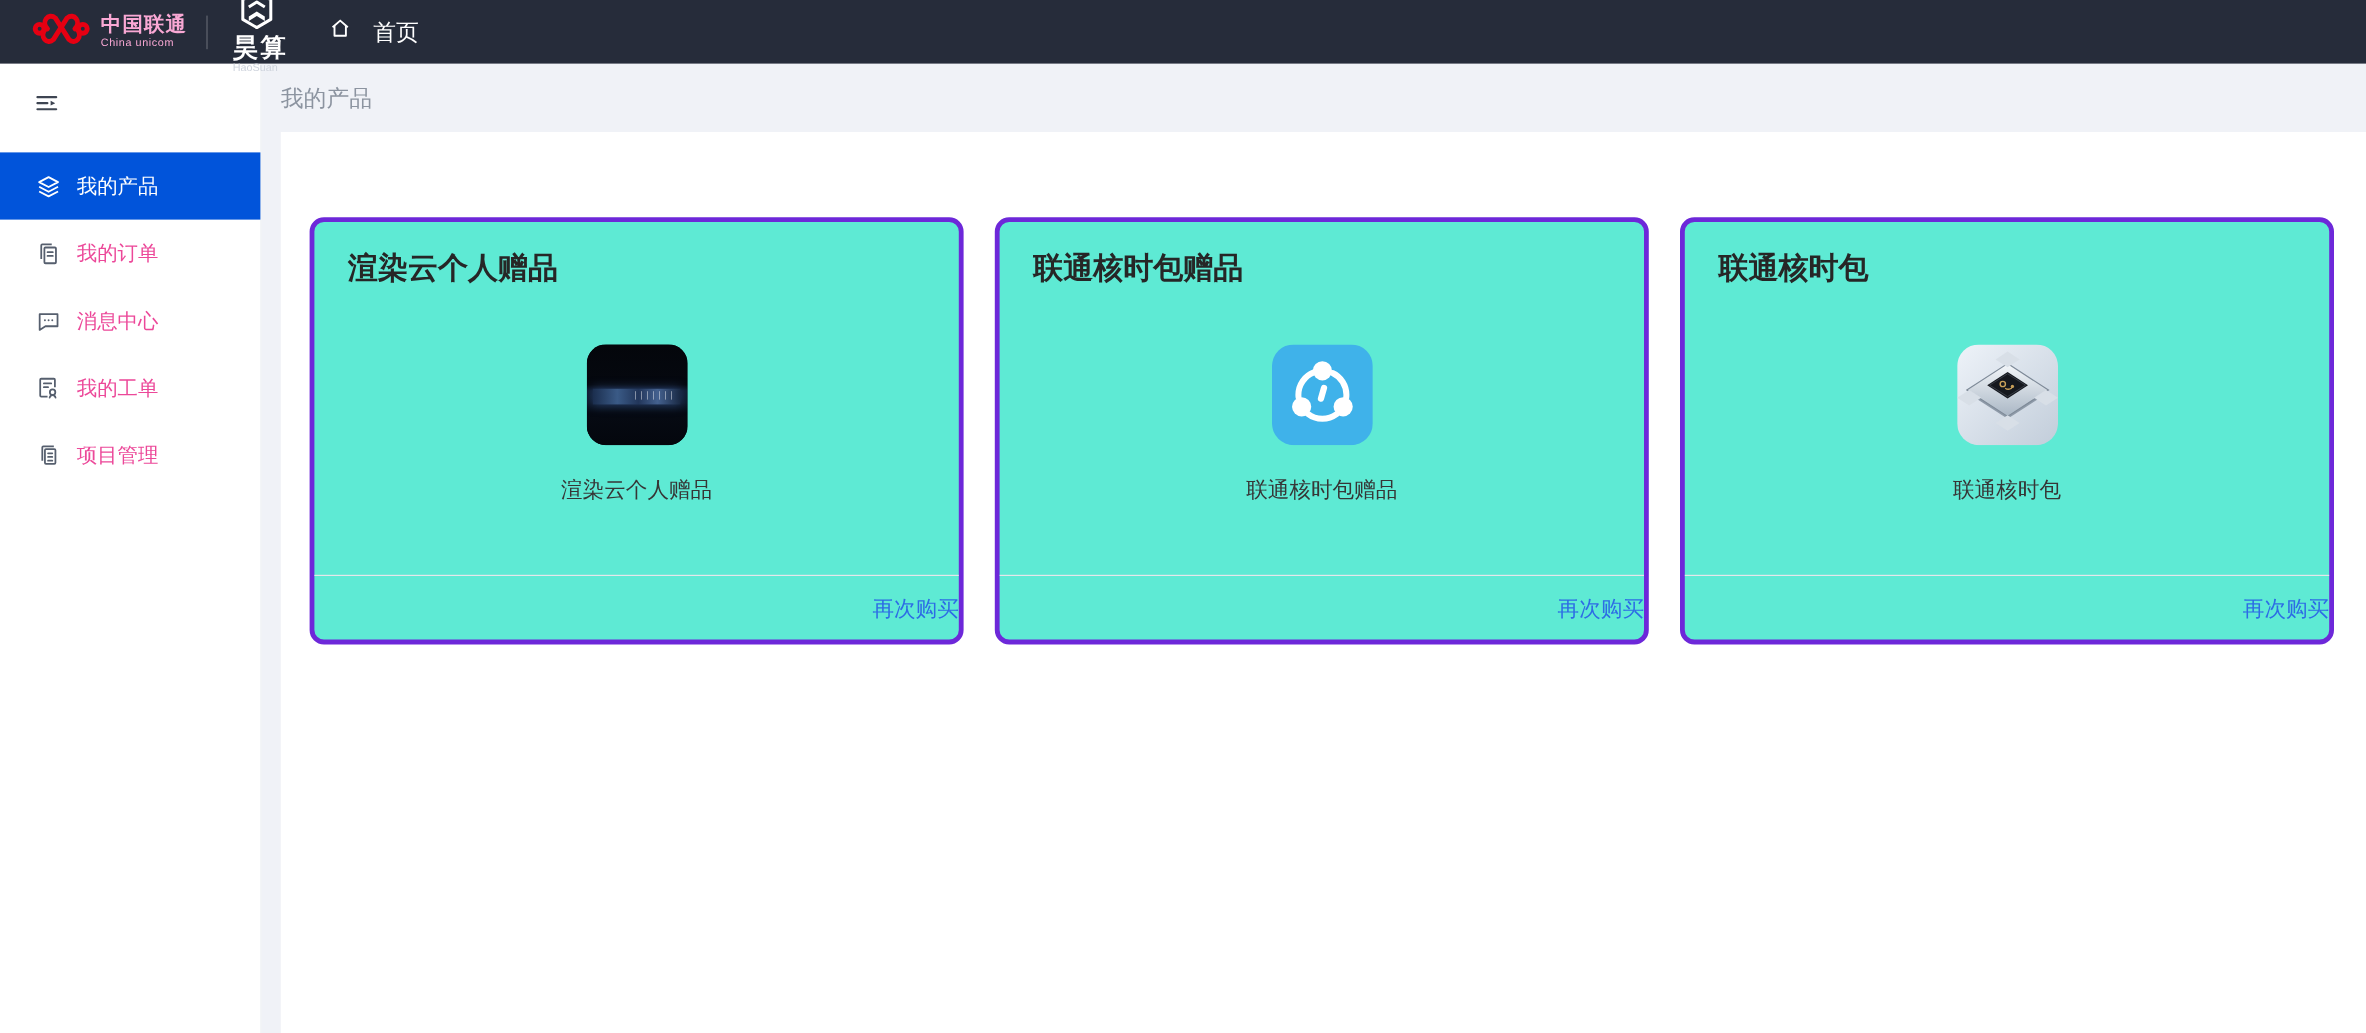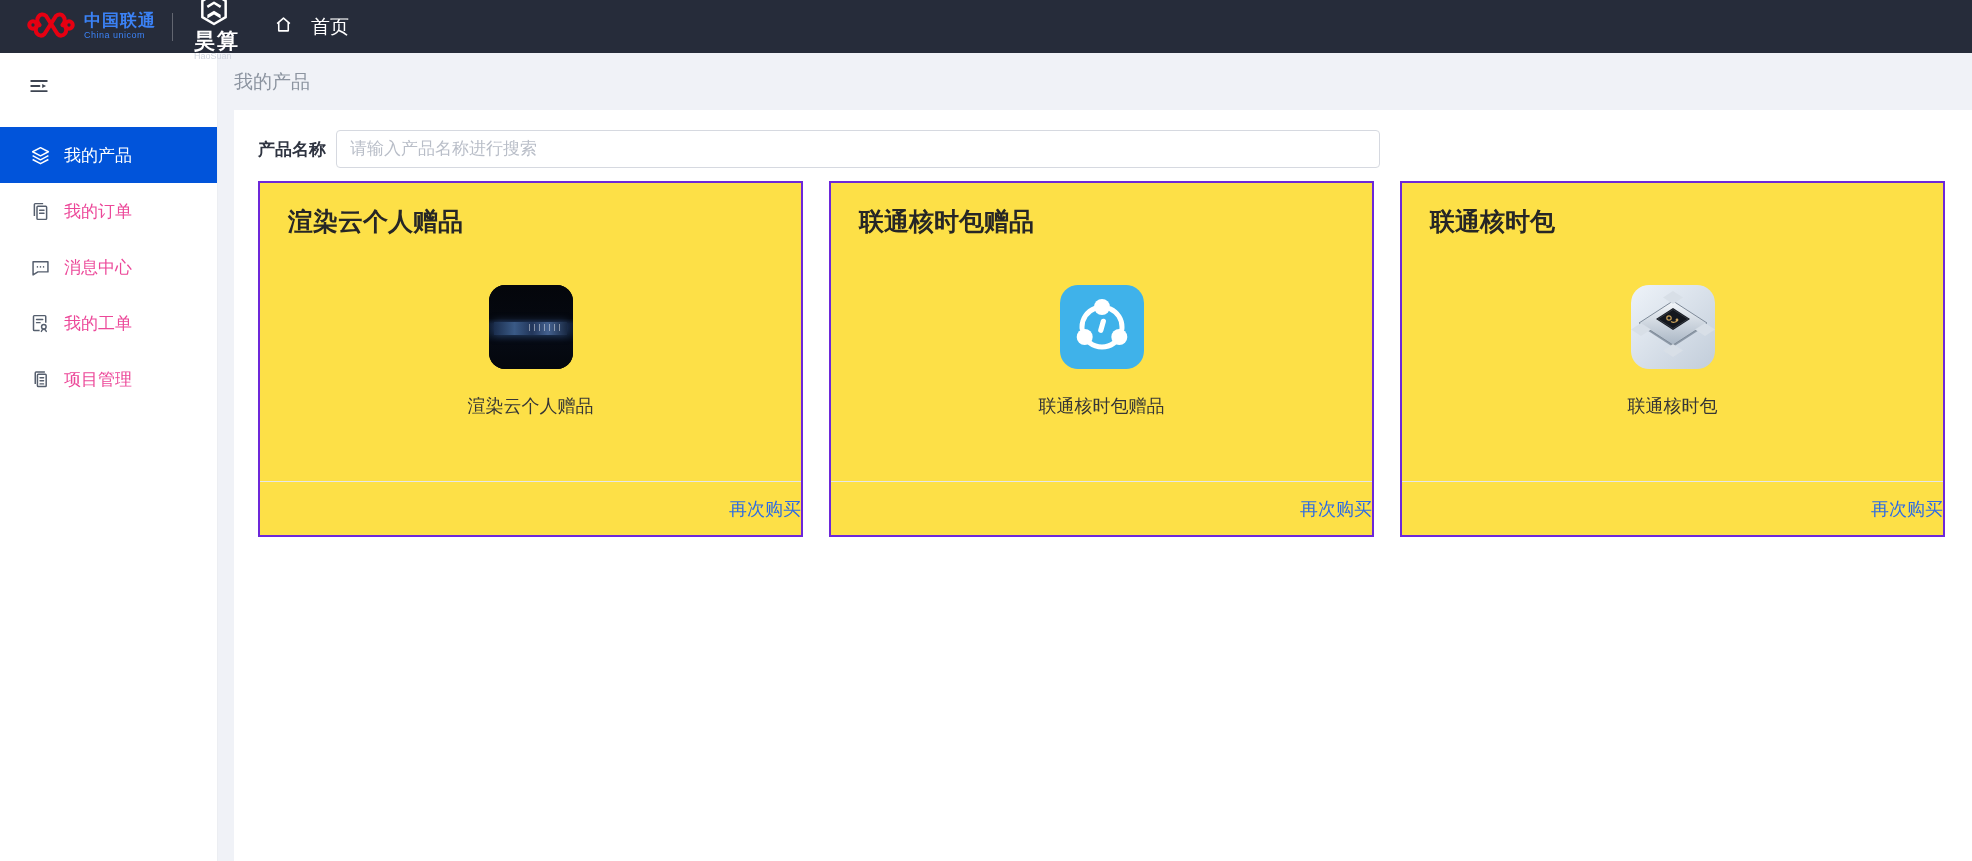--- a/index.html
+++ b/index.html
@@ -3,21 +3,21 @@
 <meta charset="utf-8">
 <style>
   * { margin:0; padding:0; box-sizing:border-box; }
   html,body { width:1972px; height:861px; overflow:hidden;
     font-family:"Liberation Sans","DejaVu Sans",sans-serif; background:#f0f2f7; }
 
   
   .navbar { position:absolute; left:0; top:0; width:1972px; height:53px;
     background:#262c3a; display:flex; align-items:center; z-index:10; }
   .brand-unicom { display:flex; align-items:center; margin-left:26px; }
-  .unicom-text { margin-left:8px; color:#3b82f6; line-height:1.1; }
+  .unicom-text { margin-left:8px; color:#f9a8d4; line-height:1.1; }
   .unicom-cn { font-size:17px; font-weight:bold; letter-spacing:1px; }
   .unicom-en { font-size:9px; letter-spacing:.5px; }
   .nav-divider { width:1px; height:28px; background:rgba(255,255,255,.28); margin:0 14px 0 16px; }
   .brand-haosuan { display:flex; align-items:center;flex-direction:column; }
   .haosuan-text { margin-left:7px; color:#fff; line-height:1.05; }
   .haosuan-cn { font-size:21px; font-weight:bold; letter-spacing:2px; }
   .haosuan-en { font-size:9px; color:#cfd4dd; }
   .nav-home { display:flex; align-items:center; margin-left:34px; color:#fff;
     font-size:19px; cursor:pointer; gap:18px; }
 
@@ -39,22 +39,22 @@
     color:#8c94a0; font-size:19px; }
   .panel { position:absolute; left:234px; top:110px; right:0; bottom:0; background:#fff; }
 
   .search-row { position:absolute; left:24px; top:20px; height:38px; display:flex; align-items:center; }
   .search-label { width:68px; font-size:17px; font-weight:bold; color:#2f3441; }
   .search-input { margin-left:10px; width:1044px; height:38px; border:1px solid #d6d9e0;
     border-radius:4px; font-size:17px; padding:0 13px; color:#333; outline:none; background:#fff; }
   .search-input::placeholder { color:#b9bec8; }
 
   .cards { position:absolute; left:24px; top:71px; display:flex; gap:26px; }
-  .card { position:relative; width:545px; height:356px; background:#fde047;
-    border:2px solid #6d28d9; border-radius:0; }
+  .card { position:relative; width:545px; height:356px; background:#5eead4;
+    border:4px solid #6d28d9; border-radius:12px; }
   .card-title { position:absolute; left:28px; top:22px; font-size:25px; font-weight:bold; color:#262626; }
   .card-img { position:absolute; left:50%; top:102px; transform:translateX(-50%);
     width:84px; height:84px; border-radius:16px; overflow:hidden; }
   .card-name { position:absolute; left:0; top:211px; width:100%; text-align:center;
     font-size:18px; color:#363636; }
   .card-footer { position:absolute; left:0; bottom:0; width:100%; height:54px;
     border-top:1px solid #e5e7ea; display:flex; align-items:center; justify-content:flex-end; }
   .buy-link { color:#2d6ce5; font-size:18px; font-weight:500; cursor:pointer; }
 
   
@@ -176,24 +176,20 @@
     </div>
   </nav>
 </aside>
 
 <div class="breadcrumb-bar">
   <span class="breadcrumb">我的产品</span>
 </div>
 
 <main class="panel">
 
-  <div class="search-row">
-    <span class="search-label">产品名称</span>
-    <input class="search-input" type="text" placeholder="请输入产品名称进行搜索" style="">
-  </div>
 
   <div class="cards">
 
     <section class="card">
       <h3 class="card-title">渲染云个人赠品</h3>
       <div class="card-img">
         <div class="img-photo-dark" style="position:relative;width:100%;height:100%;background-color:#05070c;
              background-image:radial-gradient(ellipse 16px 8px at 20% 52%, rgba(210,118,55,.9), rgba(210,118,55,0) 70%),
              linear-gradient(180deg,#04060b 0%,#05080f 40%,#101c31 46%,#0d1828 58%,#060a13 68%,#04070d 100%);">
           <div class="screen" style="position:absolute;left:7%;right:7%;top:44%;height:15%;

